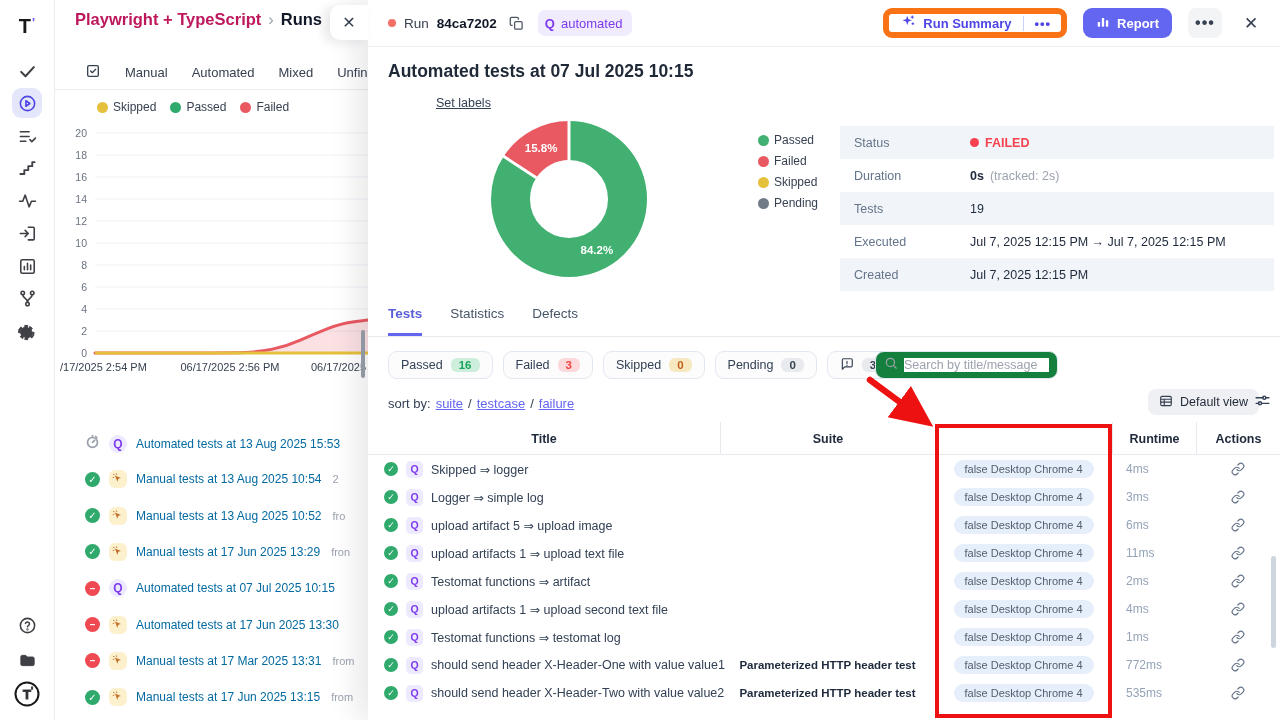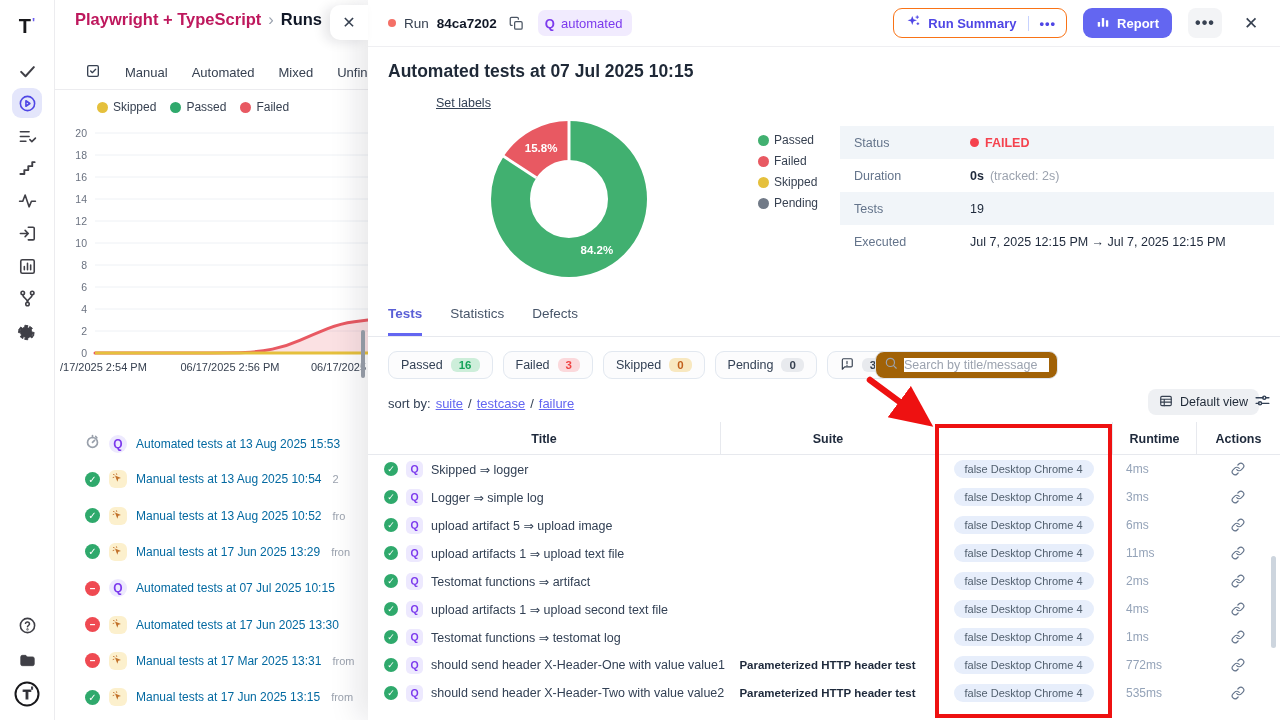--- a/index.html
+++ b/index.html
@@ -43,21 +43,21 @@
               display:flex; align-items:center; justify-content:center; font-size:16px; color:#374151; cursor:pointer; }
   #pHeader { position:absolute; left:0; top:0; width:912px; height:47px; border-bottom:1px solid #efeff2;
              display:flex; align-items:center; padding:0 14px 0 20px; gap:8px; }
   .red-dot { width:8px; height:8px; border-radius:50%; background:#f47067; flex:0 0 auto; }
   #runLabel { font-size:13.5px; color:#374151; }
   #runId { font-size:13.5px; color:#111827; font-weight:700; }
   .ic-btn { display:flex; align-items:center; justify-content:center; cursor:pointer; }
   #autoBadge { display:flex; align-items:center; gap:6px; background:#f1ebfe; border-radius:7px; height:26px;
                padding:0 10px 0 7px; color:#7c3aed; font-size:13px; margin-left:6px; cursor:pointer; }
   #hSpacer { flex:1; }
-  #btnRunSummary { display:flex; align-items:center; height:30px; border:1px solid #f97316; border-radius:9px;
+  #btnRunSummary { display:flex; align-items:center; height:30px; border:6px solid #f97316; border-radius:9px;
                    color:#4f46e5; font-size:13px; font-weight:600; cursor:pointer; background:#fff; }
   #btnRunSummary .seg1 { display:flex; align-items:center; gap:7px; padding:0 12px; }
   #btnRunSummary .seg2 { border-left:1px solid #c7d2fe; padding:0 10px; letter-spacing:1px; }
   #btnReport { display:flex; align-items:center; gap:7px; height:30px; background:#6366f1; border-radius:9px;
                color:#fff; font-size:13px; font-weight:600; padding:0 13px; margin-left:8px; cursor:pointer; }
   #btnMore { width:34px; height:30px; background:#f3f4f6; border-radius:8px; margin-left:8px;
              display:flex; align-items:center; justify-content:center; color:#374151; letter-spacing:1px;
              font-weight:700; cursor:pointer; }
   #btnClose { width:30px; height:30px; margin-left:6px; display:flex; align-items:center; justify-content:center;
               font-size:17px; color:#374151; cursor:pointer; }
@@ -80,21 +80,21 @@
   #panelTabs { position:absolute; left:0; top:306px; width:912px; height:31px; border-bottom:1px solid #e7e9ee;
                display:flex; gap:28px; padding-left:20px; }
   .ptab { font-size:13.5px; color:#475569; padding-bottom:10px; cursor:pointer; }
   .ptab.active { color:#5a5fd6; font-weight:600; border-bottom:3px solid #6366f1; }
   
   #chipsRow { position:absolute; left:20px; top:351px; display:flex; gap:10px; align-items:center; }
   .chip { display:flex; align-items:center; gap:8px; height:28px; padding:0 12px; background:#fcfcfd;
           border:1px solid #e2e8f0; border-radius:9px; font-size:12.5px; color:#334155; cursor:pointer; white-space:nowrap; }
   .cnt { border-radius:6px; padding:1px 8px; font-size:11.5px; font-weight:600; }
   #searchBox { position:absolute; left:507px; top:351px; width:183px; height:28px; border:1px solid #e2e8f0;
-               border-radius:9px; display:flex; align-items:center; padding:0 8px; gap:6px; background:#a16207; }
+               border-radius:9px; display:flex; align-items:center; padding:0 8px; gap:6px; background:#15803d; }
   #searchBox input { border:none; outline:none; width:100%; font-size:12.5px; color:#334155;
                      font-family:"Liberation Sans",sans-serif; }
   #searchBox input::placeholder { color:#9ca3af; }
   
   #sortRow { position:absolute; left:20px; top:396px; font-size:13px; color:#334155; display:flex; gap:5px; }
   #sortRow a { color:#6366f1; text-decoration:underline; cursor:pointer; }
   #defaultView { position:absolute; left:780px; top:389px; height:26px; padding:0 11px; background:#eef0f3;
                  border-radius:8px; display:flex; align-items:center; gap:7px; font-size:12.5px; color:#1f2937; cursor:pointer; }
   #slidersBtn { position:absolute; left:886px; top:392px; cursor:pointer; }
   
@@ -440,20 +440,24 @@
         </span>
       </div>
       <div class="info-row stripe">
         <span class="info-label">Tests</span>
         <span class="info-value">19</span>
       </div>
       <div class="info-row">
         <span class="info-label">Executed</span>
         <span class="info-value">Jul 7, 2025 12:15 PM → Jul 7, 2025 12:15 PM</span>
       </div>
+      <div class="info-row stripe">
+        <span class="info-label">Created</span>
+        <span class="info-value">Jul 7, 2025 12:15 PM</span>
+      </div>
     </div>
 
   <div id="panelTabs">
       <span class="ptab active">Tests</span>
       <span class="ptab">Statistics</span>
       <span class="ptab">Defects</span>
     </div>
 
   <div id="chipsRow">
       <span class="chip">

